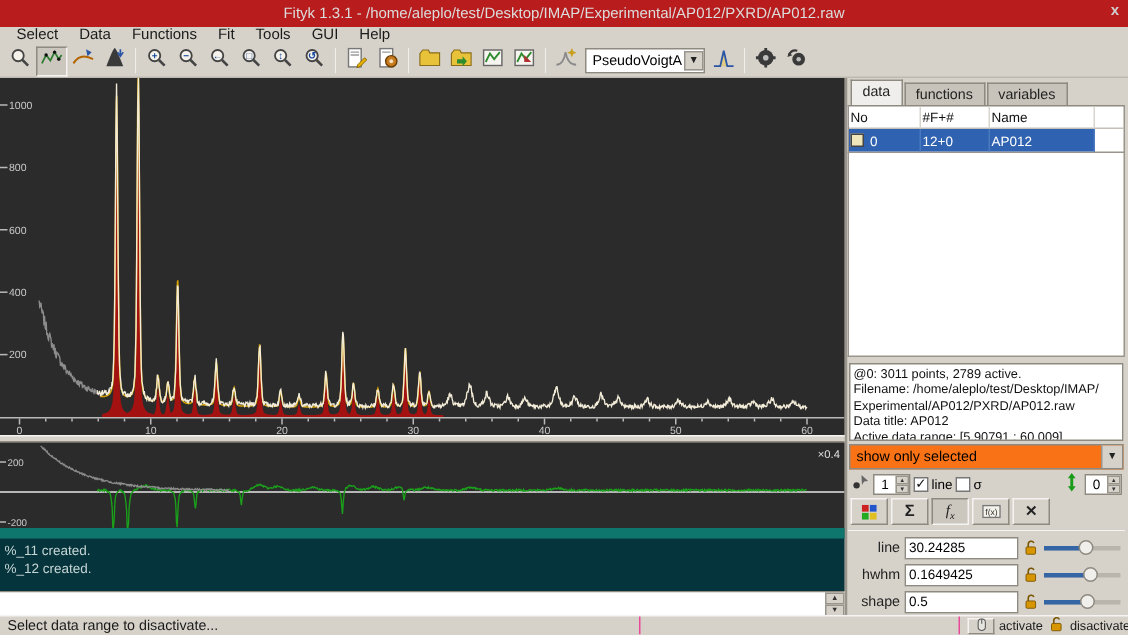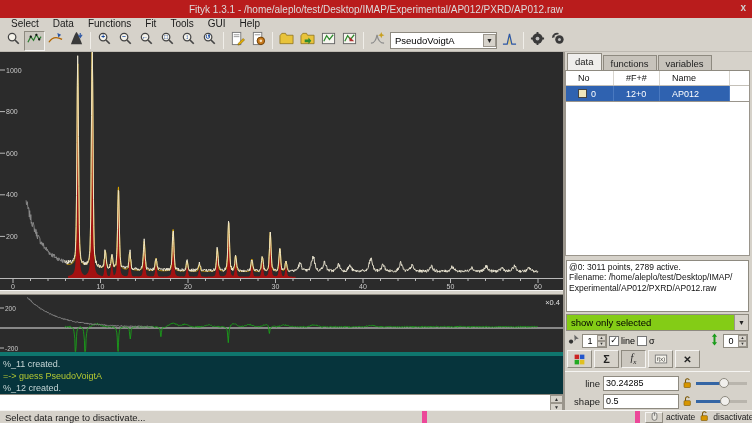--- a/index.html
+++ b/index.html
@@ -9,51 +9,51 @@
   .titlebar{height:18px;background:#b91c1c;color:#dcdcdc;display:flex;align-items:center;justify-content:center;position:relative;font-size:10px;flex:none}
   .close-x{position:absolute;right:6px;top:2px;color:#cfcfcf;font-size:10px;font-weight:bold;cursor:default}
   
   .menubar{height:12px;display:flex;align-items:center;padding-left:4px;font-size:10px;color:#1a1a1a;flex:none;background:#d6d2ca}
   .menu-item{padding:0 7px;line-height:12px}
   
   .toolbar{height:22px;display:flex;align-items:center;padding-left:3px;flex:none;background:#d6d2ca;border-bottom:1px solid #bdb9b1}
   .tb-btn{width:21px;height:20px;display:flex;align-items:center;justify-content:center;border:1px solid transparent}
   .tb-btn.pressed{border-color:#8e8a80 #f5f4f2 #f5f4f2 #8e8a80;background:#cbc7bf}
   .tb-sep{width:1px;height:17px;background:#a8a49c;border-right:1px solid #f0eee9;margin:0 3px}
-  .combo{height:17px;width:107px;background:#fff;border:1px solid #8e8a80;display:flex;align-items:center;font-size:9.5px;padding-left:4px;margin:0 2px}
+  .combo{height:17px;width:80px;background:#fff;border:1px solid #8e8a80;display:flex;align-items:center;font-size:9.5px;padding-left:4px;margin:0 2px}
   .combo-arrow{margin-left:auto;width:13px;height:13px;background:#d6d2ca;border:1px solid #9a958c;display:flex;align-items:center;justify-content:center;font-size:7px;color:#222}
   
   .main{flex:1;display:flex;min-height:0}
   .left-col{width:565px;display:flex;flex-direction:column;border-right:2px solid #9a958c;flex:none}
   .plot-main{width:563px;height:238px;background:#2b2b2b;display:block;flex:none}
   .sash{height:5px;background:#d6d2ca;border-top:1px solid #f5f4f2;border-bottom:1px solid #8e8a80;flex:none}
   .plot-aux{width:563px;height:57px;background:#2b2b2b;display:block;flex:none}
-  .log{height:42px;background:#06343c;border-top:4px solid #0f766e;padding:2px 3px;font-size:9px;line-height:12px;overflow:hidden;flex:none}
+  .log{height:42px;background:#06343c;border-top:7px solid #0f766e;padding:2px 3px;font-size:9px;line-height:12px;overflow:hidden;flex:none}
   .log-info{color:#c6d6d6}
   .log-cmd{color:#b4c832}
   .cmdrow{height:16px;display:flex;flex:none;border-top:1px solid #8e8a80;background:#fff}
   .cmd-input{flex:1;border:none;outline:none;font-size:10px;padding:0 3px;font-family:"Liberation Sans",sans-serif}
   .cmd-spin{width:13px;display:flex;flex-direction:column;flex:none}
   .cmd-spin div{flex:1;background:#d6d2ca;border:1px solid #9a958c;font-size:5px;display:flex;align-items:center;justify-content:center;color:#333}
   
   .sidebar{width:185px;display:flex;flex-direction:column;background:#d6d2ca;flex:none}
   .tabs{height:18px;display:flex;align-items:flex-end;padding-left:2px;flex:none}
   .tab{font-size:9.5px;padding:2px 7px 1px;border:1px solid #8e8a80;border-bottom:none;background:#c7c3bb;margin-right:1px;color:#222}
   .tab.active{background:#efeeec;padding-bottom:3px}
   .sgrid{flex:none;background:#fff;border:1px solid #9a958c;border-top:1px solid #8e8a80;font-size:9px}
   .srow{display:flex;height:15px;align-items:center}
   .srow.header{border-bottom:1px solid #c4c0b8;color:#111}
-  .scell{padding:0 12px;border-right:1px solid #d8d5ce;height:100%;display:flex;align-items:center}
+  .scell{padding:0 1px;border-right:1px solid #d8d5ce;height:100%;display:flex;align-items:center}
   .c-no{width:48px}.c-f{width:46px}.c-name{width:70px}
   .srow.selected .scell{background:#2f62b0;color:#fff;border-right-color:#4a79c0}
   .swatch{width:9px;height:9px;background:#efe6bb;border:1px solid #444;margin-right:4px;flex:none}
   .list-area{flex:1;background:#fff;border:1px solid #9a958c;border-top:none;min-height:0}
   .side-sash{height:4px;flex:none}
   .infobox{height:52px;background:#fff;border:1px solid #8e8a80;margin:0 1px;font-size:8.5px;line-height:10.4px;padding:1px 2px;overflow:hidden;color:#111;flex:none}
-  .dropdown{height:17px;margin:2px 1px 1px;background:#84cc16;border:1px solid #8e8a80;display:flex;align-items:center;font-size:9.5px;padding-left:4px;flex:none}
+  .dropdown{height:17px;margin:2px 1px 1px;background:#f97316;border:1px solid #8e8a80;display:flex;align-items:center;font-size:9.5px;padding-left:4px;flex:none}
   .dd-arrow{margin-left:auto;width:14px;height:100%;display:flex;align-items:center;justify-content:center;font-size:7px;background:#d6d2ca;border-left:1px solid #9a958c;color:#222}
   .controls-row{height:17px;display:flex;align-items:center;font-size:9px;padding:0 2px;gap:2px;flex:none}
   .spinbox{display:flex;align-items:center;background:#fff;border:1px solid #8e8a80;height:14px}
   .spinbox .val{width:14px;text-align:center;font-size:9px}
   .spin-arr{display:flex;flex-direction:column;width:9px;height:100%}
   .spin-arr div{flex:1;background:#d6d2ca;border:1px solid #9a958c;font-size:4px;line-height:4px;display:flex;align-items:center;justify-content:center;color:#333}
   .cbx{width:10px;height:10px;background:#fff;border:1px solid #777;display:flex;align-items:center;justify-content:center;font-size:9px;line-height:9px;color:#111;flex:none}
   .btns-row{height:20px;display:flex;align-items:center;gap:2px;padding:0 2px;flex:none}
   .mini-btn{width:25px;height:18px;background:#d6d2ca;border:1px solid;border-color:#f5f4f2 #8e8a80 #8e8a80 #f5f4f2;display:flex;align-items:center;justify-content:center;font-size:11px;color:#222}
   .mini-btn.pressed{border-color:#8e8a80 #f5f4f2 #f5f4f2 #8e8a80;background:#cbc7bf}
@@ -62,21 +62,21 @@
   .prow{display:flex;align-items:center;height:18px;padding:0 2px;font-size:9.5px;flex:none}
   .plabel{width:33px;text-align:right;margin-right:3px;color:#222}
   .pinput{width:76px;height:15px;font-size:9px;border:1px solid #8e8a80;padding:0 2px;font-family:"Liberation Sans",sans-serif}
   .lockbtn{width:14px;height:14px;display:flex;align-items:center;justify-content:center;margin:0 1px}
   .slider{position:relative;height:12px;flex:1;margin:0 1px}
   .strack{position:absolute;top:5px;left:0;right:0;height:3px;background:#b9b5ad}
   .sfill{position:absolute;top:5px;left:0;height:3px;background:#3465a4}
   .sthumb{position:absolute;top:1px;width:10px;height:10px;border-radius:50%;background:#f1efec;border:1px solid #8e8a80}
   
   .statusbar{height:13px;display:flex;align-items:center;font-size:9.5px;color:#1a1a1a;border-top:1px solid #f5f4f2;background:#d6d2ca;flex:none}
-  .sb-cell{height:100%;display:flex;align-items:center;padding:0 5px;border-right:5px solid #ec4899}
+  .sb-cell{height:100%;display:flex;align-items:center;padding:0 5px;border-right:1px solid #ec4899}
   .sb-left{width:427px;flex:none}
   .sb-mid{width:213px;flex:none}
   .sb-right{flex:1;display:flex;align-items:center;gap:3px;font-size:8.5px}
   .mouse-btn{width:18px;height:11px;background:#d6d2ca;border:1px solid;border-color:#f5f4f2 #8e8a80 #8e8a80 #f5f4f2;display:flex;align-items:center;justify-content:center}
 </style>
 </head>
 <body>
 
 <div class="window">
 
@@ -323,21 +323,20 @@
           <line x1="0" y1="13.0" x2="4" y2="13.0" stroke="#b9b9b9"></line>
           <text x="5" y="15.5" font-size="6.5" fill="#c9c9c9">200</text>
           <line x1="0" y1="53.0" x2="4" y2="53.0" stroke="#b9b9b9"></line>
           <text x="5" y="55.5" font-size="6.5" fill="#c9c9c9">-200</text>
           <text x="560" y="10" font-size="7.5" text-anchor="end" fill="#e0e0e0">×0.4</text>
           <polyline points="64.7,32.4 65.1,32.0 65.6,31.3 66.0,31.5 66.4,32.4 66.9,32.0 67.3,31.7 67.8,31.6 68.2,32.2 68.6,32.0 69.1,31.4 69.5,32.4 69.9,31.2 70.4,31.3 70.8,31.7 71.3,32.6 71.7,33.1 72.1,32.6 72.6,32.9 73.0,33.3 73.4,34.1 73.9,36.2 74.3,39.1 74.8,43.6 75.2,56.5 75.6,56.5 76.1,51.7 76.5,41.7 76.9,36.8 77.4,34.7 77.8,34.0 78.3,33.0 78.7,32.6 79.1,32.3 79.6,32.0 80.0,31.6 80.4,31.5 80.9,32.8 81.3,32.4 81.8,33.2 82.2,32.9 82.6,33.7 83.1,34.8 83.5,36.5 83.9,39.8 84.4,45.2 84.8,56.5 85.3,56.5 85.7,53.9 86.1,43.4 86.6,38.6 87.0,36.2 87.4,34.1 87.9,33.7 88.3,32.7 88.8,32.3 89.2,32.2 89.6,31.3 90.1,31.7 90.5,31.6 90.9,31.1 91.4,31.4 91.8,30.5 92.3,30.3 92.7,30.1 93.1,30.1 93.6,29.7 94.0,30.3 94.4,29.2 94.9,29.1 95.3,29.1 95.8,28.8 96.2,29.0 96.6,29.3 97.1,28.3 97.5,28.2 97.9,29.4 98.4,28.9 98.8,29.8 99.3,29.4 99.7,29.2 100.1,30.3 100.6,30.3 101.0,31.0 101.4,31.0 101.9,30.4 102.3,30.6 102.8,31.5 103.2,30.7 103.6,31.4 104.1,31.0 104.5,31.4 104.9,31.9 105.4,31.6 105.8,31.4 106.3,31.7 106.7,31.4 107.1,32.4 107.6,31.9 108.0,32.1 108.4,31.6 108.9,31.9 109.3,31.6 109.8,31.9 110.2,31.5 110.6,31.8 111.1,32.3 111.5,32.3 111.9,32.0 112.4,31.8 112.8,31.2 113.3,32.2 113.7,31.7 114.1,32.6 114.6,33.0 115.0,33.2 115.4,33.3 115.9,34.0 116.3,35.7 116.8,37.8 117.2,42.1 117.6,52.1 118.1,56.5 118.5,47.8 118.9,40.4 119.4,36.1 119.8,34.4 120.3,34.0 120.7,33.5 121.1,32.4 121.6,32.5 122.0,33.0 122.4,32.3 122.9,31.8 123.3,31.6 123.8,32.0 124.2,31.8 124.6,31.6 125.1,31.6 125.5,32.2 125.9,32.1 126.4,31.9 126.8,32.2 127.3,32.2 127.7,32.4 128.1,33.1 128.6,33.4 129.0,34.3 129.4,36.6 129.9,41.8 130.3,44.0 130.8,40.0 131.2,35.0 131.6,33.7 132.1,32.6 132.5,33.1 132.9,32.7 133.4,32.3 133.8,31.6 134.3,31.7 134.7,31.3 135.1,32.4 135.6,31.5 136.0,31.6 136.4,31.6 136.9,31.5 137.3,31.3 137.8,31.6 138.2,31.6 138.6,31.7 139.1,31.8 139.5,31.9 139.9,32.4 140.4,32.1 140.8,31.2 141.3,31.4 141.7,32.1 142.1,32.1 142.6,32.0 143.0,31.6 143.4,31.6 143.9,32.3 144.3,32.2 144.8,31.3 145.2,31.4 145.6,32.1 146.1,31.6 146.5,31.2 146.9,31.7 147.4,32.0 147.8,31.4 148.3,32.4 148.7,32.1 149.1,31.7 149.6,32.4 150.0,31.9 150.4,32.2 150.9,31.3 151.3,31.8 151.8,31.6 152.2,31.2 152.6,31.4 153.1,31.2 153.5,31.6 153.9,31.8 154.4,32.4 154.8,32.4 155.3,31.7 155.7,32.4 156.1,31.4 156.6,32.0 157.0,31.6 157.4,31.8 157.9,32.4 158.3,32.9 158.8,32.8 159.2,32.7 159.6,33.5 160.1,35.2 160.5,38.9 160.9,41.7 161.4,37.7 161.8,35.2 162.3,32.8 162.7,32.2 163.1,32.5 163.6,32.7 164.0,32.2 164.4,32.4 164.9,32.5 165.3,32.1 165.8,32.0 166.2,31.9 166.6,31.6 167.1,30.6 167.5,30.3 167.9,30.8 168.4,30.5 168.8,29.9 169.3,30.1 169.7,29.4 170.1,29.4 170.6,29.1 171.0,28.6 171.4,28.1 171.9,28.9 172.3,28.7 172.8,27.9 173.2,28.2 173.6,27.9 174.1,28.6 174.5,28.4 174.9,29.0 175.4,28.7 175.8,29.6 176.3,29.0 176.7,29.2 177.1,29.5 177.6,29.6 178.0,29.7 178.4,30.9 178.9,30.8 179.3,30.3 179.8,30.3 180.2,30.1 180.6,30.3 181.1,30.2 181.5,30.4 181.9,30.3 182.4,30.1 182.8,29.1 183.3,29.1 183.7,30.0 184.1,29.9 184.6,28.8 185.0,29.0 185.4,29.4 185.9,29.3 186.3,29.4 186.8,29.6 187.2,30.1 187.6,29.8 188.1,29.9 188.5,30.1 188.9,30.7 189.4,31.0 189.8,31.2 190.3,31.0 190.7,31.6 191.1,31.5 191.6,31.4 192.0,31.1 192.4,32.0 192.9,32.3 193.3,31.8 193.8,32.1 194.2,31.9 194.6,32.3 195.1,32.3 195.5,31.3 195.9,31.6 196.4,31.9 196.8,31.4 197.3,32.4 197.7,31.2 198.1,31.2 198.6,32.3 199.0,31.4 199.4,32.4 199.9,31.1 200.3,32.1 200.8,31.9 201.2,32.1 201.6,31.3 202.1,30.9 202.5,31.4 202.9,31.8 203.4,31.6 203.8,31.4 204.3,31.1 204.7,30.6 205.1,30.9 205.6,30.7 206.0,30.7 206.4,30.2 206.9,30.2 207.3,30.4 207.8,29.8 208.2,29.5 208.6,29.9 209.1,30.2 209.5,29.6 209.9,29.9 210.4,30.3 210.8,30.5 211.3,30.2 211.7,30.7 212.1,31.2 212.6,31.6 213.0,31.0 213.4,31.6 213.9,31.4 214.3,30.9 214.8,31.2 215.2,31.6 215.6,32.0 216.1,31.5 216.5,32.0 216.9,31.5 217.4,31.4 217.8,31.3 218.3,32.2 218.7,31.3 219.1,31.4 219.6,32.3 220.0,31.7 220.4,32.1 220.9,32.3 221.3,32.1 221.8,31.4 222.2,32.0 222.6,31.5 223.1,31.9 223.5,31.7 223.9,32.1 224.4,32.3 224.8,32.1 225.3,32.4 225.7,33.0 226.1,32.8 226.6,33.7 227.0,34.7 227.4,37.1 227.9,43.1 228.3,47.7 228.8,40.4 229.2,36.1 229.6,32.4 230.1,32.2 230.5,30.3 230.9,29.9 231.4,30.3 231.8,29.7 232.3,28.9 232.7,28.5 233.1,29.0 233.6,28.9 234.0,28.7 234.4,29.1 234.9,29.0 235.3,29.1 235.8,28.8 236.2,29.1 236.6,29.7 237.1,30.1 237.5,30.7 237.9,30.8 238.4,31.1 238.8,30.9 239.3,30.9 239.7,31.5 240.1,31.7 240.6,30.9 241.0,31.4 241.4,31.9 241.9,31.1 242.3,31.0 242.8,30.9 243.2,31.8 243.6,31.5 244.1,30.9 244.5,30.6 244.9,30.6 245.4,31.1 245.8,30.3 246.3,30.6 246.7,30.2 247.1,30.1 247.6,29.4 248.0,29.1 248.4,29.5 248.9,29.0 249.3,29.8 249.8,29.6 250.2,30.3 250.6,29.3 251.1,29.7 251.5,30.3 251.9,30.6 252.4,30.1 252.8,31.1 253.3,30.3 253.7,30.4 254.1,30.8 254.6,31.5 255.0,31.9 255.4,31.4 255.9,31.9 256.3,31.6 256.8,31.1 257.2,31.2 257.6,31.6 258.1,31.7 258.5,32.0 258.9,31.0 259.4,31.5 259.8,32.1 260.3,31.5 260.7,31.5 261.1,30.7 261.6,31.3 262.0,31.5 262.4,31.2 262.9,30.6 263.3,30.0 263.8,29.8 264.2,30.5 264.6,29.8 265.1,30.3 265.5,30.0 265.9,29.5 266.4,29.7 266.8,29.6 267.3,30.2 267.7,30.1 268.1,30.7 268.6,33.4 269.0,36.5 269.4,38.5 269.9,35.5 270.3,33.0 270.8,32.5 271.2,32.3 271.6,32.0 272.1,31.7 272.5,31.3 272.9,31.8 273.4,31.2 273.8,31.0 274.3,31.2 274.7,31.0 275.1,31.4 275.6,31.2 276.0,32.1 276.4,32.3 276.9,31.3 277.3,31.0 277.8,31.6 278.2,31.7 278.6,30.9 279.1,31.7 279.5,30.7 279.9,31.5 280.4,31.0 280.8,31.1 281.3,30.5 281.7,30.5 282.1,30.6 282.6,29.8 283.0,29.8 283.4,29.7 283.9,29.9 284.3,30.3 284.8,30.2 285.2,30.6 285.6,29.6 286.1,30.5 286.5,30.4 286.9,30.3 287.4,30.8 287.8,30.2 288.3,30.6 288.7,30.4 289.1,30.7 289.6,31.4 290.0,31.1 290.4,31.5 290.9,31.2 291.3,31.3 291.8,31.6 292.2,31.8 292.6,31.1 293.1,31.4 293.5,31.9 293.9,31.5 294.4,31.8 294.8,32.0 295.3,31.5 295.7,31.5 296.1,31.6 296.6,32.2 297.0,31.7 297.4,31.8 297.9,31.4 298.3,31.8 298.8,32.3 299.2,31.7 299.6,31.9 300.1,31.8 300.5,31.4 300.9,31.8 301.4,31.6 301.8,32.4 302.3,32.1 302.7,31.9 303.1,31.3 303.6,31.4 304.0,31.3 304.4,32.3 304.9,32.2 305.3,32.3 305.8,31.7 306.2,32.0 306.6,32.2 307.1,32.0 307.5,31.6 307.9,32.0 308.4,31.0 308.8,31.4 309.3,30.9 309.7,31.5 310.1,30.7 310.6,30.4 311.0,31.1 311.4,30.2 311.9,30.0 312.3,30.0 312.8,29.7 313.2,30.5 313.6,29.9 314.1,30.1 314.5,29.9 314.9,30.5 315.4,30.0 315.8,30.4 316.3,30.1 316.7,30.0 317.1,31.1 317.6,30.4 318.0,30.7 318.4,31.1 318.9,30.9 319.3,30.9 319.8,30.9 320.2,31.7 320.6,31.1 321.1,32.0 321.5,32.2 321.9,32.1 322.4,32.4 322.8,31.4 323.3,31.6 323.7,31.2 324.1,31.3 324.6,31.6 325.0,31.8 325.4,31.4 325.9,31.5 326.3,31.9 326.8,31.7 327.2,31.7 327.6,31.5 328.1,32.3 328.5,31.9 328.9,32.4 329.4,32.1 329.8,31.5 330.3,31.4 330.7,31.4 331.1,31.3 331.6,32.2 332.0,31.9 332.4,32.3 332.9,31.5 333.3,32.2 333.8,31.6 334.2,32.1 334.6,31.6 335.1,31.2 335.5,31.3 335.9,32.4 336.4,31.7 336.8,32.2 337.3,31.7 337.7,31.7 338.1,32.2 338.6,32.3 339.0,31.5 339.4,31.7 339.9,31.3 340.3,32.0 340.8,32.3 341.2,32.2 341.6,31.4 342.1,31.6 342.5,32.3 342.9,32.2 343.4,31.7 343.8,31.9 344.3,31.2 344.7,32.3 345.1,32.3 345.6,31.3 346.0,31.2 346.4,31.5 346.9,32.0 347.3,31.4 347.8,31.8 348.2,32.3 348.6,32.4 349.1,31.3 349.5,32.4 349.9,32.3 350.4,32.4 350.8,32.1 351.3,32.1 351.7,32.2 352.1,32.3 352.6,31.7 353.0,31.5 353.4,31.7 353.9,31.4 354.3,31.9 354.8,32.2 355.2,31.6 355.6,31.6 356.1,31.6 356.5,31.5 356.9,31.7 357.4,32.0 357.8,32.2 358.3,31.3 358.7,32.0 359.1,31.5 359.6,31.4 360.0,31.6 360.4,31.8 360.9,31.9 361.3,31.8 361.8,32.1 362.2,31.5 362.6,31.8 363.1,32.1 363.5,32.2 363.9,32.2 364.4,31.2 364.8,31.6 365.3,31.1 365.7,31.6 366.1,31.3 366.6,30.9 367.0,30.7 367.4,31.8 367.9,31.4 368.3,31.1 368.8,30.6 369.2,31.1 369.6,30.5 370.1,30.4 370.5,30.9 370.9,30.7 371.4,30.9 371.8,30.9 372.3,29.9 372.7,30.3 373.1,30.9 373.6,30.3 374.0,31.2 374.4,30.5 374.9,31.1 375.3,30.8 375.8,31.7 376.2,31.4 376.6,31.5 377.1,31.1 377.5,31.5 377.9,31.7 378.4,31.7 378.8,32.2 379.3,32.1 379.7,31.5 380.1,32.0 380.6,32.1 381.0,31.1 381.4,32.1 381.9,31.7 382.3,32.1 382.8,31.4 383.2,32.0 383.6,32.2 384.1,32.4 384.5,32.3 384.9,31.7 385.4,31.7 385.8,32.2 386.3,31.5 386.7,31.8 387.1,31.8 387.6,31.5 388.0,31.6 388.4,31.7 388.9,31.4 389.3,32.2 389.8,31.3 390.2,31.7 390.6,31.2 391.1,31.3 391.5,31.6 391.9,32.1 392.4,31.7 392.8,32.3 393.3,31.9 393.7,31.5 394.1,32.0 394.6,31.8 395.0,32.0 395.4,31.5 395.9,32.2 396.3,32.1 396.8,32.0 397.2,32.2 397.6,31.4 398.1,32.1 398.5,32.1 398.9,32.3 399.4,31.5 399.8,31.8 400.3,32.0 400.7,32.2 401.1,31.7 401.6,32.1 402.0,32.4 402.4,31.6 402.9,31.7 403.3,32.3 403.8,32.2 404.2,31.7 404.6,31.2 405.1,31.6 405.5,32.2 405.9,32.2 406.4,31.3 406.8,31.5 407.3,31.4 407.7,31.2 408.1,31.9 408.6,32.2 409.0,31.9 409.4,32.0 409.9,31.3 410.3,31.7 410.8,31.2 411.2,31.9 411.6,31.7 412.1,32.4 412.5,31.4 412.9,32.2 413.4,32.4 413.8,31.3 414.3,32.2 414.7,32.0 415.1,31.4 415.6,31.8 416.0,31.3 416.4,31.7 416.9,32.0 417.3,31.9 417.8,32.3 418.2,32.0 418.6,31.6 419.1,31.8 419.5,32.4 419.9,31.7 420.4,32.3 420.8,32.2 421.3,31.4 421.7,32.4 422.1,31.2 422.6,31.3 423.0,32.1 423.4,32.0 423.9,32.3 424.3,31.9 424.8,31.2 425.2,31.2 425.6,32.1 426.1,32.1 426.5,32.2 426.9,31.4 427.4,31.7 427.8,32.2 428.3,31.4 428.7,32.3 429.1,32.3 429.6,31.6 430.0,32.2 430.4,31.2 430.9,31.8 431.3,32.0 431.8,31.3 432.2,31.8 432.6,31.8 433.1,32.4 433.5,31.5 433.9,31.3 434.4,31.6 434.8,32.2 435.3,32.0 435.7,31.6 436.1,31.3 436.6,31.2 437.0,31.4 437.4,31.8 437.9,31.2 438.3,31.9 438.8,32.1 439.2,31.9 439.6,32.3 440.1,31.8 440.5,31.2 440.9,31.6 441.4,31.9 441.8,31.6 442.3,31.8 442.7,31.5 443.1,31.6 443.6,32.0 444.0,31.3 444.4,31.3 444.9,31.3 445.3,31.6 445.8,31.9 446.2,31.9 446.6,32.0 447.1,31.9 447.5,31.3 447.9,32.2 448.4,31.8 448.8,31.3 449.3,32.3 449.7,31.5 450.1,32.1 450.6,32.2 451.0,32.1 451.4,31.5 451.9,31.5 452.3,32.3 452.8,31.9 453.2,32.0 453.6,32.3 454.1,31.9 454.5,31.6 454.9,32.3 455.4,31.8 455.8,31.2 456.3,32.0 456.7,31.4 457.1,32.3 457.6,31.2 458.0,32.3 458.4,31.6 458.9,31.2 459.3,31.2 459.8,31.3 460.2,32.2 460.6,31.3 461.1,31.6 461.5,31.4 461.9,31.3 462.4,31.7 462.8,31.6 463.3,31.9 463.7,31.3 464.1,31.2 464.6,31.8 465.0,31.6 465.4,31.8 465.9,31.5 466.3,32.3 466.8,32.3 467.2,31.6 467.6,31.7 468.1,31.2 468.5,31.9 468.9,31.9 469.4,32.4 469.8,31.3 470.3,32.4 470.7,32.4 471.1,31.6 471.6,31.9 472.0,31.3 472.4,32.1 472.9,31.8 473.3,31.2 473.8,31.9 474.2,31.5 474.6,31.6 475.1,31.7 475.5,32.3 475.9,31.4 476.4,31.5 476.8,31.9 477.3,31.5 477.7,32.0 478.1,32.1 478.6,32.3 479.0,31.2 479.4,31.8 479.9,32.1 480.3,32.2 480.8,31.5 481.2,32.1 481.6,32.0 482.1,32.1 482.5,32.0 482.9,31.3 483.4,31.7 483.8,31.3 484.3,32.4 484.7,32.2 485.1,32.4 485.6,31.3 486.0,31.3 486.4,31.3 486.9,31.5 487.3,32.2 487.8,32.3 488.2,31.5 488.6,32.0 489.1,32.0 489.5,31.7 489.9,32.0 490.4,32.1 490.8,32.3 491.3,32.1 491.7,32.1 492.1,31.9 492.6,31.7 493.0,32.1 493.4,32.4 493.9,32.0 494.3,31.7 494.8,32.3 495.2,32.1 495.6,31.9 496.1,32.2 496.5,31.6 496.9,32.0 497.4,32.0 497.8,31.8 498.3,31.9 498.7,31.2 499.1,32.2 499.6,31.8 500.0,31.2 500.4,31.7 500.9,31.5 501.3,32.2 501.8,32.0 502.2,31.4 502.6,32.0 503.1,32.0 503.5,31.7 503.9,31.3 504.4,32.0 504.8,32.0 505.3,31.3 505.7,32.3 506.1,32.0 506.6,31.5 507.0,31.8 507.4,31.8 507.9,31.9 508.3,31.9 508.8,31.3 509.2,31.5 509.6,31.9 510.1,31.8 510.5,32.2 510.9,31.4 511.4,31.5 511.8,32.0 512.3,32.1 512.7,32.1 513.1,31.6 513.6,31.9 514.0,32.2 514.4,32.3 514.9,32.4 515.3,31.9 515.8,32.2 516.2,31.6 516.6,32.2 517.1,31.6 517.5,32.4 517.9,31.7 518.4,31.3 518.8,31.5 519.3,32.2 519.7,32.1 520.1,32.4 520.6,31.2 521.0,31.2 521.4,32.1 521.9,32.1 522.3,31.8 522.8,31.4 523.2,32.3 523.6,31.5 524.1,31.9 524.5,32.1 524.9,31.2 525.4,31.7 525.8,31.3 526.3,31.6 526.7,32.4 527.1,31.5 527.6,31.7 528.0,32.4 528.4,31.7 528.9,31.3 529.3,31.6 529.8,31.8 530.2,32.3 530.6,31.6 531.1,32.2 531.5,31.6 531.9,31.2 532.4,31.5 532.8,31.4 533.3,31.8 533.7,31.8 534.1,32.0 534.6,31.2 535.0,31.3 535.4,31.7 535.9,32.0 536.3,31.9 536.8,31.5 537.2,31.4 537.6,32.0" fill="none" stroke="#1aa01a" stroke-width="0.9"></polyline>
           <polyline points="27.0,2.6 27.4,2.6 27.9,2.9 28.3,3.8 28.8,4.3 29.2,3.8 29.6,4.9 30.1,4.6 30.5,5.3 30.9,6.2 31.4,5.8 31.8,7.0 32.3,7.6 32.7,7.5 33.1,8.4 33.6,8.7 34.0,8.8 34.4,9.4 34.9,9.0 35.3,10.0 35.7,10.2 36.2,10.5 36.6,10.5 37.1,11.1 37.5,10.9 37.9,11.7 38.4,12.2 38.8,12.4 39.2,12.8 39.7,12.4 40.1,13.6 40.6,14.1 41.0,14.2 41.4,13.7 41.9,14.3 42.3,15.0 42.7,14.6 43.2,15.3 43.6,15.3 44.1,16.2 44.5,15.8 44.9,16.2 45.4,16.6 45.8,17.0 46.2,16.3 46.7,17.0 47.1,17.6 47.6,17.3 48.0,18.0 48.4,17.6 48.9,18.4 49.3,18.7 49.7,19.0 50.2,19.2 50.6,18.5 51.1,19.3 51.5,19.7 51.9,19.4 52.4,19.7 52.8,19.7 53.2,20.7 53.7,20.4 54.1,20.6 54.6,20.3 55.0,21.5 55.4,21.2 55.9,20.9 56.3,21.9 56.7,21.3 57.2,21.7 57.6,22.0 58.1,22.3 58.5,22.6 58.9,22.9 59.4,22.4 59.8,22.3 60.2,22.5 60.7,23.0 61.1,22.9 61.6,23.6 62.0,23.7 62.4,23.2 62.9,23.6 63.3,24.4 63.7,23.7 64.2,24.4 64.6,23.7 65.1,24.6 65.5,24.3 65.9,24.0 66.4,24.4 66.8,24.8 67.2,24.7 67.7,24.4 68.1,25.7 68.6,24.8 69.0,25.7 69.4,25.6 69.9,25.9 70.3,25.3 70.7,25.4 71.2,25.4 71.6,25.6 72.1,25.8 72.5,26.4 72.9,26.6 73.4,26.1 73.8,26.6 74.2,26.5 74.7,27.1 75.1,27.2 75.6,27.2 76.0,27.1 76.4,26.9 76.9,27.3 77.3,27.2 77.7,26.6 78.2,27.2 78.6,27.6 79.1,27.1 79.5,27.7 79.9,27.0 80.4,28.0 80.8,27.0 81.2,27.5 81.7,27.4 82.1,27.8 82.6,27.4 83.0,27.5 83.4,27.7 83.9,27.9 84.3,27.9 84.7,28.7 85.2,28.0 85.6,28.1 86.1,28.9 86.5,28.1 86.9,28.0 87.4,29.1 87.8,28.1 88.2,28.4 88.7,28.4 89.1,29.2 89.6,29.3 90.0,28.4 90.4,28.8 90.9,28.9 91.3,29.5 91.7,28.6 92.2,29.4 92.6,29.4 93.1,29.6 93.5,29.1 93.9,29.4 94.4,28.8 94.8,29.8 95.2,29.6 95.7,29.3 96.1,29.7 96.6,29.7 97.0,29.3 97.4,29.1 97.9,29.3 98.3,30.1 98.8,29.9 99.2,29.5 99.6,29.4 100.1,29.7 100.5,29.6 100.9,29.4 101.4,29.3 101.8,29.7 102.3,29.5 102.7,29.6 103.1,29.4 103.6,30.3 104.0,29.7 104.4,29.7 104.9,29.7 105.3,30.7 105.8,29.8 106.2,30.8 106.6,30.4 107.1,30.8 107.5,30.8 107.9,30.3 108.4,30.7 108.8,30.8 109.3,30.6 109.7,30.6 110.1,30.2 110.6,30.2 111.0,30.7 111.4,30.5 111.9,30.7 112.3,30.2 112.8,30.2 113.2,30.7 113.6,31.2 114.1,30.2 114.5,31.1 114.9,30.8 115.4,31.2 115.8,30.3 116.3,31.1 116.7,31.4 117.1,30.6 117.6,30.7 118.0,31.1 118.4,30.6 118.9,31.1 119.3,31.3 119.8,31.3 120.2,31.0 120.6,31.1 121.1,31.5 121.5,30.5 121.9,30.6 122.4,31.2 122.8,31.5 123.3,30.9 123.7,31.6 124.1,31.2 124.6,30.7 125.0,31.4 125.4,30.9 125.9,31.4 126.3,30.8 126.8,31.4 127.2,31.3 127.6,31.3 128.1,31.0 128.5,31.4 128.9,31.5 129.4,31.6 129.8,31.1 130.3,30.7 130.7,31.6 131.1,31.4 131.6,30.8 132.0,31.7 132.4,31.9 132.9,30.9 133.3,31.4 133.8,31.8 134.2,31.7 134.6,31.3 135.1,31.2 135.5,31.2 135.9,31.0 136.4,31.8 136.8,31.5 137.3,31.1 137.7,31.9 138.1,31.0 138.6,31.0 139.0,31.3 139.4,30.9 139.9,31.1 140.3,31.7 140.8,30.9 141.2,31.3 141.6,31.2 142.1,31.5 142.5,31.5 142.9,31.4 143.4,31.8 143.8,31.9 144.3,31.5 144.7,31.9 145.1,31.7 145.6,31.8 146.0,31.7 146.4,31.3 146.9,31.2 147.3,31.0 147.8,31.4 148.2,31.5 148.6,32.0 149.1,31.8 149.5,31.4 149.9,31.9 150.4,31.7 150.8,31.9 151.3,32.2 151.7,31.4 152.1,31.6 152.6,31.7" fill="none" stroke="#8c8c8c" stroke-width="0.9"></polyline>
         </svg>
       <div class="log" id="logarea">
           <div class="log-info">%_11 created.</div>
-          <div class="log-cmd">=-&gt; guess PseudoVoigtA</div>
           <div class="log-info">%_12 created.</div>
         </div>
       <div class="cmdrow">
         <input class="cmd-input" value="" style="">
         <div class="cmd-spin">
           <div>▲</div>
           <div>▼</div>
         </div>
       </div>
     </div>
@@ -361,20 +360,22 @@
               <div class="scell c-name">AP012</div>
             </div>
           </div>
       </div>
       <div class="list-area"></div>
       <div class="side-sash"></div>
       <div class="infobox" id="infobox">
           <div>@0: 3011 points, 2789 active.</div>
           <div>Filename: /home/aleplo/test/Desktop/IMAP/</div>
           <div>Experimental/AP012/PXRD/AP012.raw</div>
+          <div>Data title: AP012</div>
+          <div>Active data range: [5.90791 : 60.009]</div>
         </div>
       <div class="dropdown">
         <span>show only selected</span>
         <span class="dd-arrow">▼</span>
       </div>
       <div class="controls-row">
         <span id="ic-pointsize"><svg width="13" height="13" viewBox="0 0 16 16">
               <circle cx="5" cy="10.5" r="2.6" fill="#333"></circle>
               <path d="M9,2 l5.5,5 -3.3,0.3 -1.8,3 z" fill="#666"></path>
             </svg></span>
@@ -437,20 +438,35 @@
                 <path d="M6,7.5 V5 a2.6,2.6 0 0 1 5,-1" fill="none" stroke="#7a5500" stroke-width="1.4"></path>
               </svg>
             </span>
             <span class="slider">
               <span class="strack"></span>
               <span class="sfill" style="width:55.00000000000001%"></span>
               <span class="sthumb" style="left:calc(55.00000000000001% - 5px)"></span>
             </span>
           </div>
           <div class="prow">
+            <span class="plabel">hwhm</span>
+            <input class="pinput" value="0.1649425" style="">
+            <span class="lockbtn">
+              <svg width="12" height="12" viewBox="0 0 16 16">
+                <rect x="4" y="7.5" width="8.5" height="6.5" rx="1" fill="#d79600" stroke="#7a5500" stroke-width="0.8"></rect>
+                <path d="M6,7.5 V5 a2.6,2.6 0 0 1 5,-1" fill="none" stroke="#7a5500" stroke-width="1.4"></path>
+              </svg>
+            </span>
+            <span class="slider">
+              <span class="strack"></span>
+              <span class="sfill" style="width:60%"></span>
+              <span class="sthumb" style="left:calc(60% - 5px)"></span>
+            </span>
+          </div>
+          <div class="prow">
             <span class="plabel">shape</span>
             <input class="pinput" value="0.5" style="">
             <span class="lockbtn">
               <svg width="12" height="12" viewBox="0 0 16 16">
                 <rect x="4" y="7.5" width="8.5" height="6.5" rx="1" fill="#d79600" stroke="#7a5500" stroke-width="0.8"></rect>
                 <path d="M6,7.5 V5 a2.6,2.6 0 0 1 5,-1" fill="none" stroke="#7a5500" stroke-width="1.4"></path>
               </svg>
             </span>
             <span class="slider">
               <span class="strack"></span>

